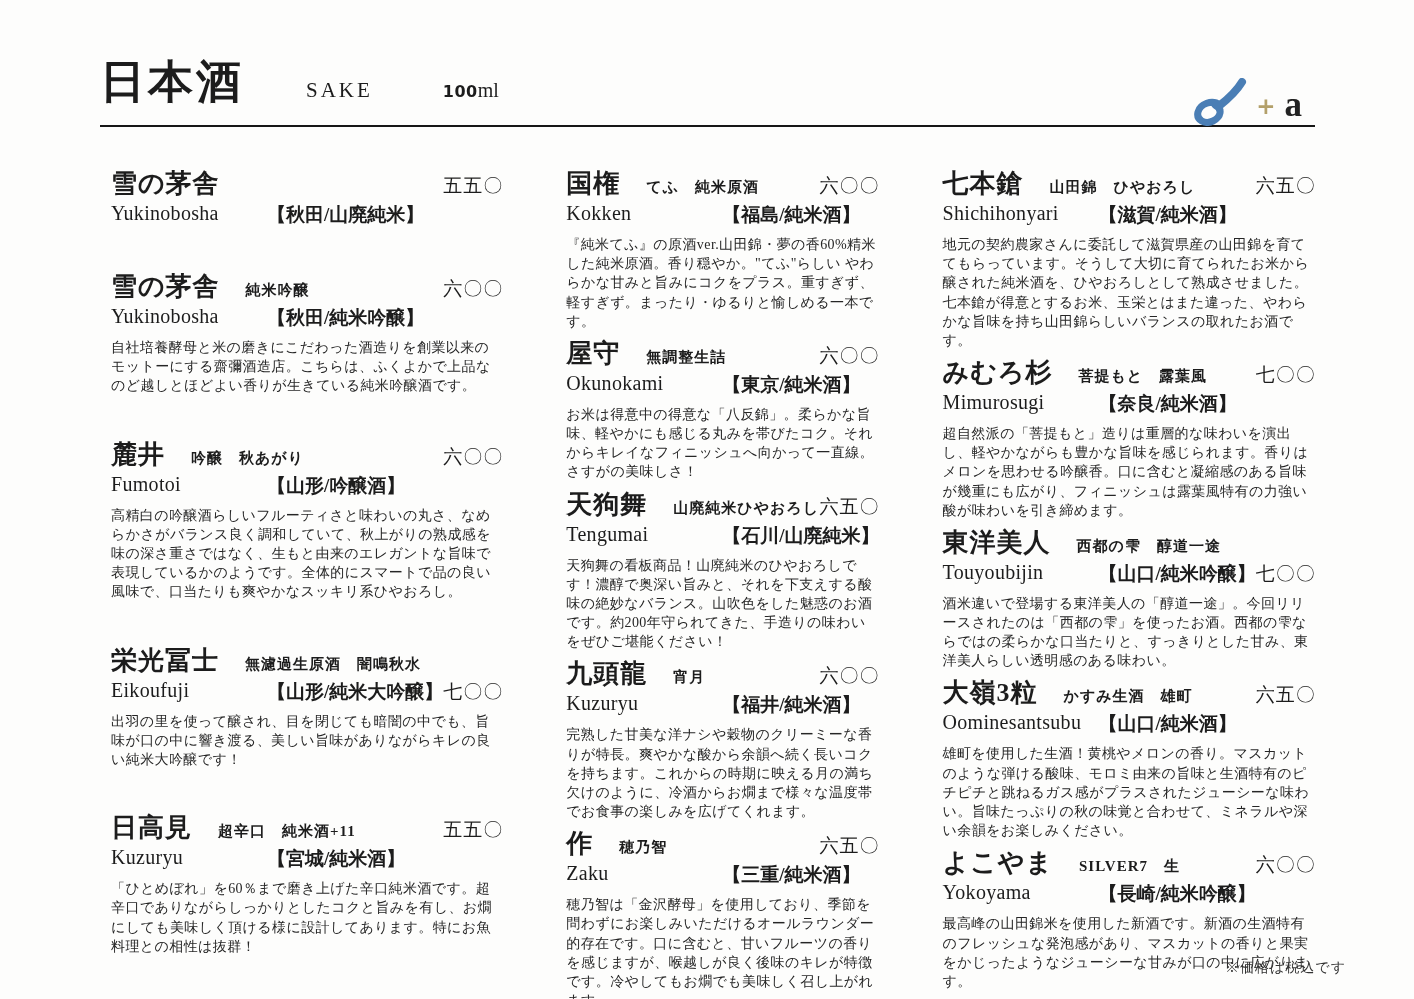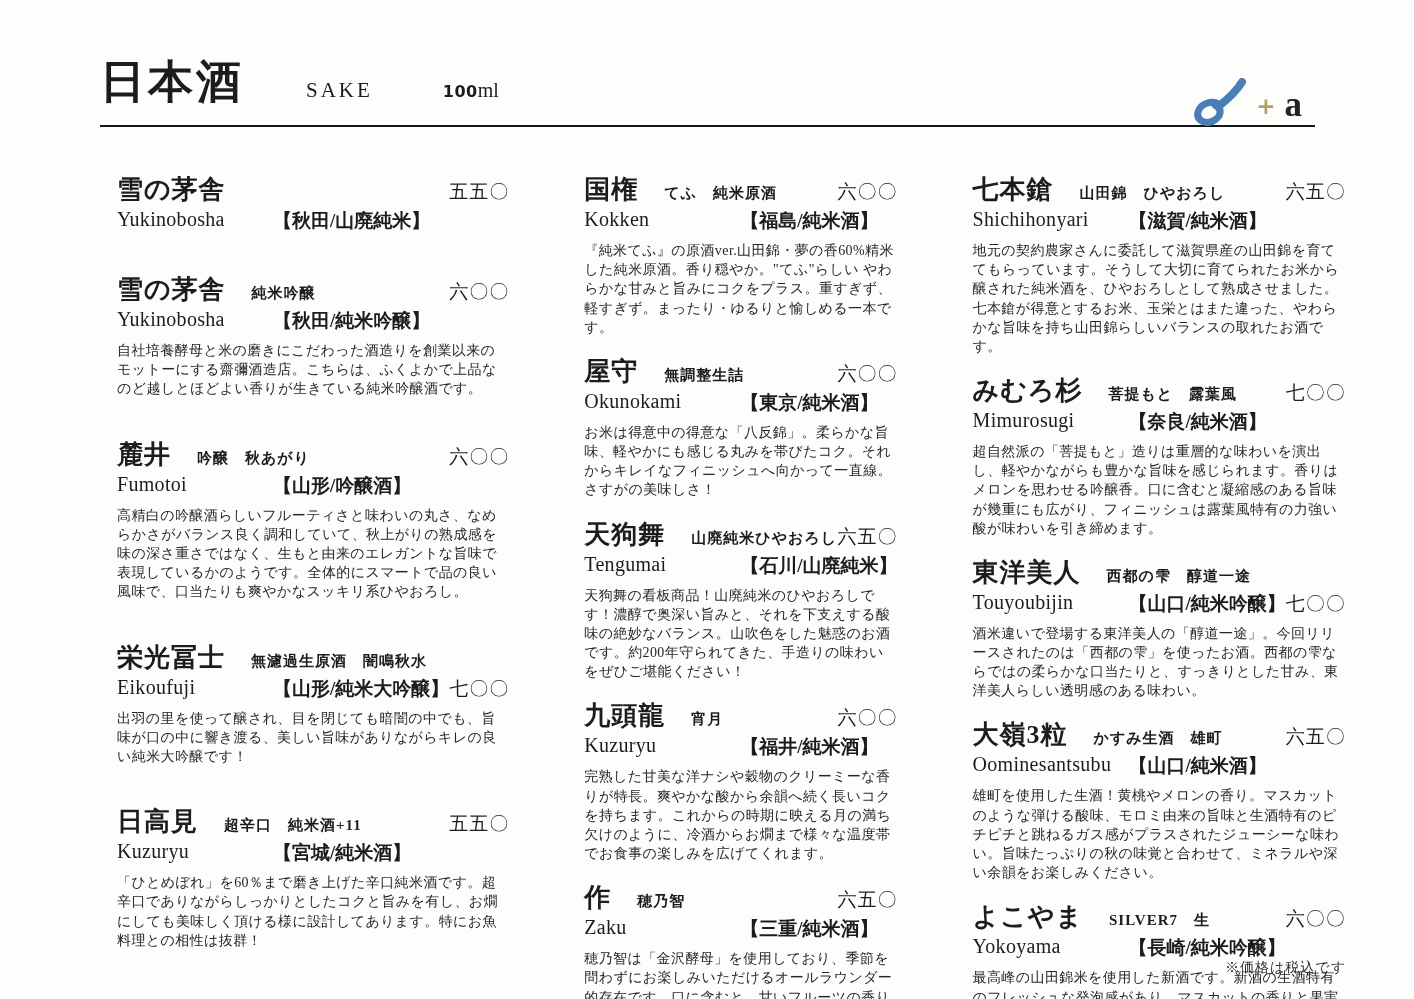--- a/index.html
+++ b/index.html
@@ -42,21 +42,21 @@
     width:1208px;height:795px;
     display:grid;
     grid-template-columns:1fr 1fr 1fr;
     column-gap:55px;
   }
   .col{
     display:flex;flex-direction:column;
     justify-content:space-between;
     height:795px;
   }
-  .entry{margin:10px;}
+  .entry{margin:4px;}
   .title-row{display:flex;align-items:baseline;}
   .name{font-size:26px;font-weight:bold;letter-spacing:1px;line-height:1.15;white-space:nowrap;}
   .subtitle{font-size:15px;font-weight:bold;margin-left:26px;letter-spacing:1px;white-space:nowrap;}
   .price{font-size:19px;margin-left:auto;letter-spacing:1px;white-space:nowrap;font-family:Liberation Mono, monospace;}
   .info-row{display:flex;align-items:flex-start;margin-top:3px;}
   .romaji{font-size:20px;min-width:150px;letter-spacing:0.3px;white-space:nowrap;}
   .tag{font-size:19px;font-weight:bold;margin-left:6px;white-space:nowrap;}
   .price2{font-size:19px;margin-left:auto;letter-spacing:1px;white-space:nowrap;}
   .desc{
     margin:7px 0 0 0;

